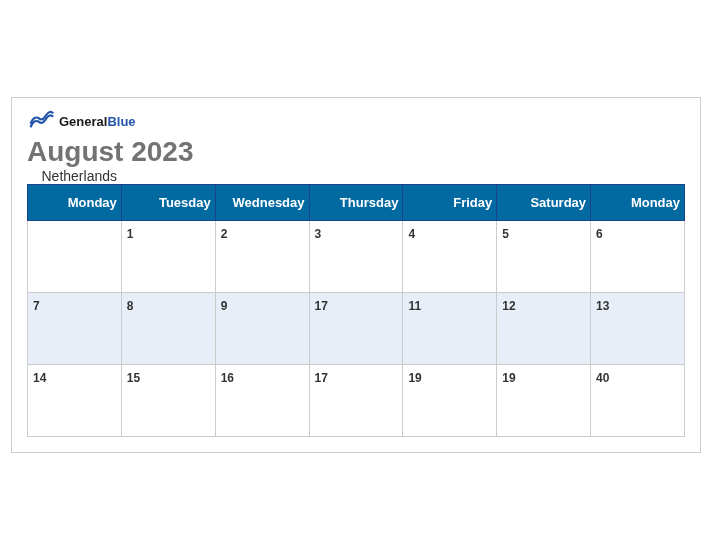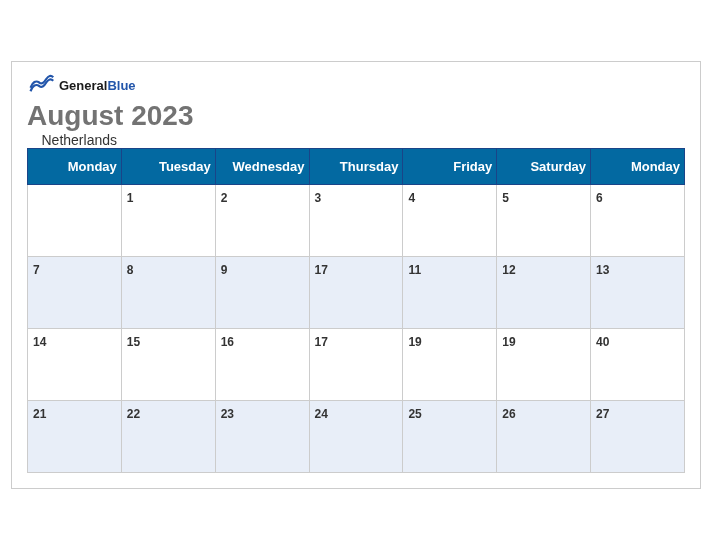--- a/index.html
+++ b/index.html
@@ -153,24 +153,15 @@
         </tr>
         <tr class="week-row-white">
           <td><span class="day-num">14</span></td>
           <td><span class="day-num">15</span></td>
           <td><span class="day-num">16</span></td>
           <td><span class="day-num">17</span></td>
           <td><span class="day-num">19</span></td>
           <td><span class="day-num">19</span></td>
           <td><span class="day-num">40</span></td>
         </tr>
-        <tr class="week-row-blue">
-          <td><span class="day-num">21</span></td>
-          <td><span class="day-num">22</span></td>
-          <td><span class="day-num">23</span></td>
-          <td><span class="day-num">24</span></td>
-          <td><span class="day-num">25</span></td>
-          <td><span class="day-num">26</span></td>
-          <td><span class="day-num">27</span></td>
-        </tr>
       </tbody>
   </table>
 </div>
 
 </body></html>

